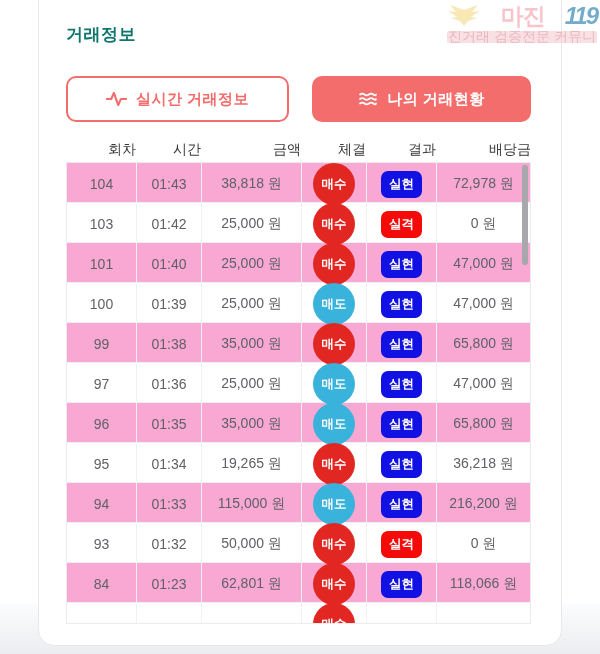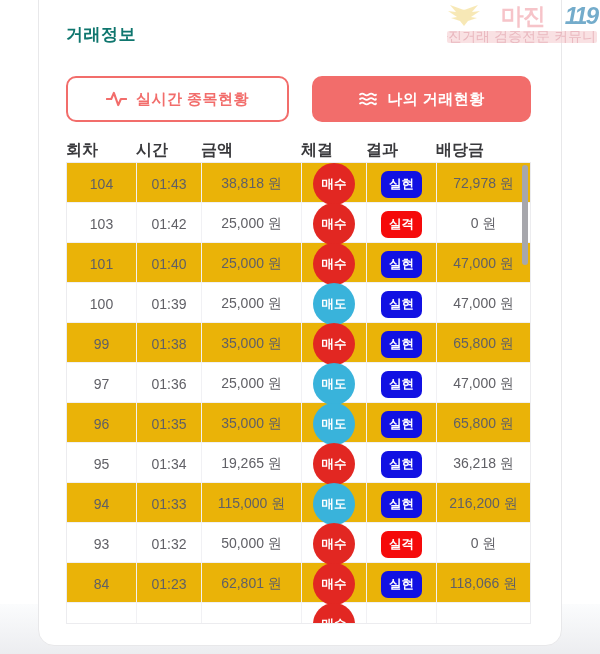--- a/index.html
+++ b/index.html
@@ -40,30 +40,30 @@
     background:#ffffff; border:2px solid var(--accent); color:var(--accent);
   }
   .btn-fill{
     background:var(--accent); color:#ffffff;
   }
   
   .thead{
     display:grid; grid-template-columns:70px 65px 100px 65px 70px 1fr;
     margin-top:16px; height:24px; align-items:center;
   }
-  .thead .th{ text-align:left; font-size:16px; font-weight:700; color:#39393c; }
+  .thead .th{ text-align:right; font-size:14px; font-weight:400; color:#39393c; }
   .tbl{
     position:relative; margin-top:0; height:462px;
     border:1px solid #ececef; overflow:hidden; background:#fff;
   }
   .tr{
     display:grid; grid-template-columns:70px 65px 100px 65px 70px 1fr;
     height:40px; border-bottom:1px solid #f0f0f3; background:#ffffff;
   }
-  .tr.zebra{ background:#eab308;text-align:center; }
+  .tr.zebra{ background:#f9a8d4;text-align:center; }
   .td{
     display:flex; align-items:center; justify-content:center;
     font-size:14px; color:#606066; border-right:1px solid #f1f1f4;
     overflow:visible;
   }
   .td:last-child{ border-right:none; }
   .pos-badge{
     width:42px; height:42px; border-radius:50%;
     display:flex; align-items:center; justify-content:center;
     color:#fff; font-size:12.5px; font-weight:700;
@@ -118,21 +118,21 @@
 <div class="card">
   <div class="page-title">거래정보</div>
 
   <div class="btn-row">
     <button class="btn btn-outline">
       <span style="display:flex;">
         <svg width="21" height="18" viewBox="0 0 24 20">
           <polyline points="1,10 6,10 9,3 14,17 17,10 23,10" fill="none" stroke="currentColor" stroke-width="2.4" stroke-linecap="round" stroke-linejoin="round"></polyline>
         </svg>
       </span>
-      <span>실시간 종목현황</span>
+      <span>실시간 거래정보</span>
     </button>
     <button class="btn btn-fill">
       <span style="display:flex;">
         <svg width="20" height="16" viewBox="0 0 22 18">
           <path d="M2 4 q2.5 -2 5 0 t5 0 t5 0 t3 0" fill="none" stroke="#fff" stroke-width="2" stroke-linecap="round"></path>
           <path d="M2 9 q2.5 -2 5 0 t5 0 t5 0 t3 0" fill="none" stroke="#fff" stroke-width="2" stroke-linecap="round"></path>
           <path d="M2 14 q2.5 -2 5 0 t5 0 t5 0 t3 0" fill="none" stroke="#fff" stroke-width="2" stroke-linecap="round"></path>
         </svg>
       </span>
       <span>나의 거래현황</span>

